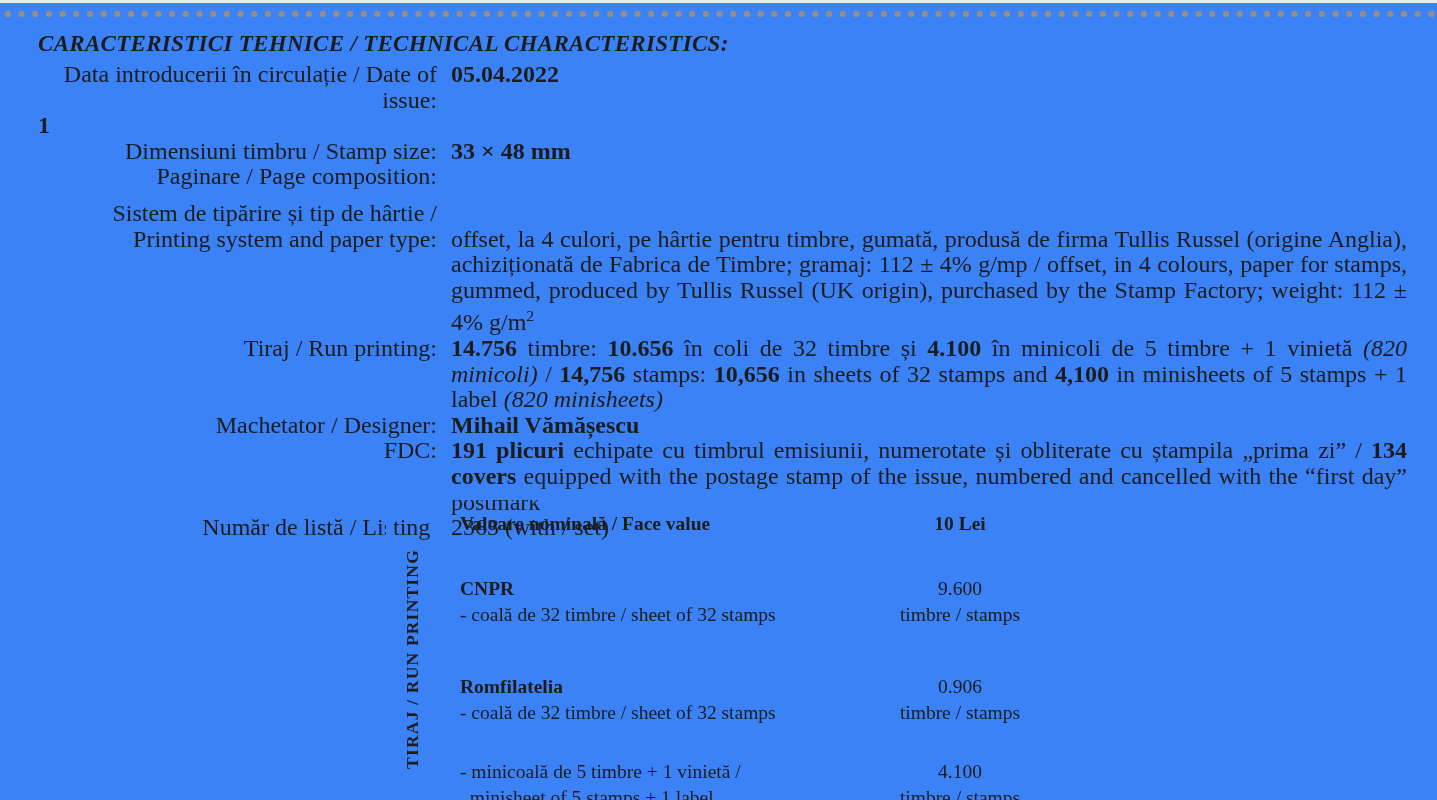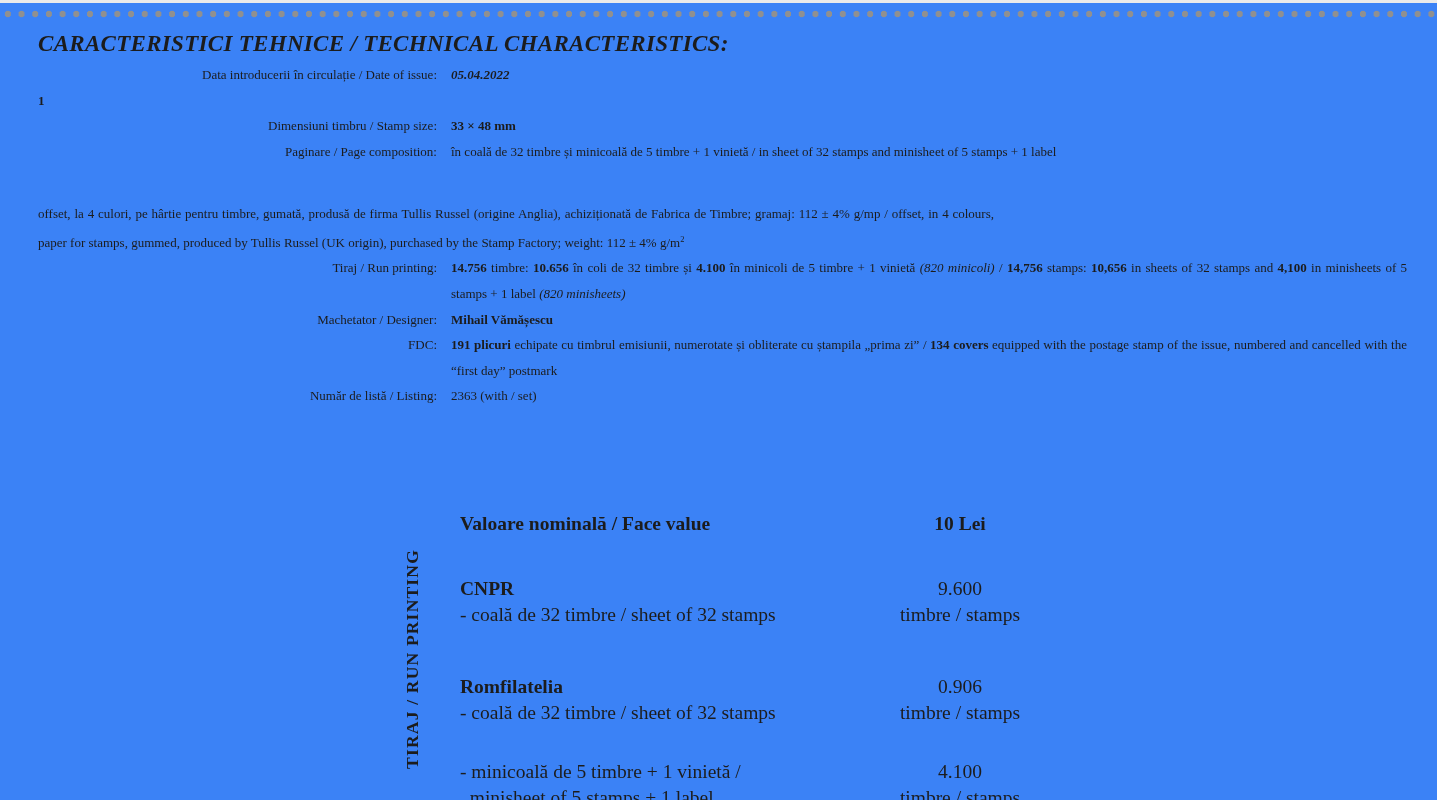--- a/index.html
+++ b/index.html
@@ -16,21 +16,21 @@
     background-image:radial-gradient(ellipse 4.5px 5px at 50% 50%, #909090 64%, rgba(144,144,144,0) 72%);
     background-size:13.7px 12px;
     background-position:1px 0;
     background-repeat:repeat-x;
   }
   .title{
     position:absolute;top:31px;left:38px;margin:0;
     font-size:23px;font-weight:bold;font-style:italic;
     letter-spacing:0.3px;white-space:nowrap;
   }
-  .fields{position:absolute;top:62px;left:38px;width:1372px;font-size:13px;line-height:25.6px;}
+  .fields{position:absolute;top:62px;left:38px;width:1372px;font-size:24px;line-height:25.6px;}
   .field{display:flex;gap:14px;}
   .field .label{flex:none;width:399px;text-align:right;white-space:pre-line;}
   .field .value{flex:none;width:956px;text-align:justify;}
   .field.gap-before{margin-top:11px;}
   .field.two-line .value{padding-top:25.6px;}
   sup{font-size:0.65em;}
 
   .tablebox{position:absolute;top:492px;left:386px;}
   table.runs{border-collapse:collapse;font-size:19.5px;line-height:25.6px;}
   table.runs td{border:8px solid #3b82f6;vertical-align:middle;}
@@ -56,39 +56,40 @@
 <div class="page">
   <div class="top-strip"></div>
   <div class="dots"></div>
 
   <h1 class="title">CARACTERISTICI TEHNICE / TECHNICAL CHARACTERISTICS:</h1>
 
   <div class="fields">
 
     <div class="field">
       <div class="label">Data introducerii în circulație / Date of issue:</div>
-      <div class="value"><span style="font-weight: bold; font-style: italic;">05.04.2022</span></div>
+      <div class="value"><span style="font-weight: bold;">05.04.2022</span></div>
     </div>
 
     <div class="field">
       <div class="value"><span style="font-weight: bold;">1</span></div>
     </div>
 
     <div class="field">
       <div class="label">Dimensiuni timbru / Stamp size:</div>
       <div class="value"><span style="font-weight: bold;">33 × 48 mm</span></div>
     </div>
 
 
     <div class="field">
       <div class="label">Paginare / Page composition:</div>
-      <div class="value"><span>în coală de 32 timbre și minicoală de 5 timbre + 1 vinietă / in sheet of 32 stamps and minisheet of 5 stamps + 1 label</span></div>
     </div>
 
     <div class="field gap-before two-line">
+      <div class="label">Sistem de tipărire și tip de hârtie /
+Printing system and paper type:</div>
       <div class="value"><span>offset, la 4 culori, pe hârtie pentru timbre, gumată, produsă de firma Tullis Russel (origine Anglia), achiziționată de Fabrica de Timbre; gramaj: 112 ± 4% g/mp / offset, in 4 colours, paper for stamps, gummed, produced by Tullis Russel (UK origin), purchased by the Stamp Factory; weight: 112 ± 4% g/m</span><sup>2</sup></div>
     </div>
 
     <div class="field">
       <div class="label">Tiraj / Run printing:</div>
       <div class="value"><span style="font-weight: bold;">14.756</span><span> timbre: </span><span style="font-weight: bold;">10.656</span><span> în coli de 32 timbre și </span><span style="font-weight: bold;">4.100</span><span> în minicoli de 5 timbre + 1 vinietă </span><span style="font-style: italic;">(820 minicoli)</span><span> / </span><span style="font-weight: bold;">14,756</span><span> stamps: </span><span style="font-weight: bold;">10,656</span><span> in sheets of 32 stamps and </span><span style="font-weight: bold;">4,100</span><span> in minisheets of 5 stamps + 1 label </span><span style="font-style: italic;">(820 minisheets)</span></div>
     </div>
 
     <div class="field">
       <div class="label">Machetator / Designer:</div>

